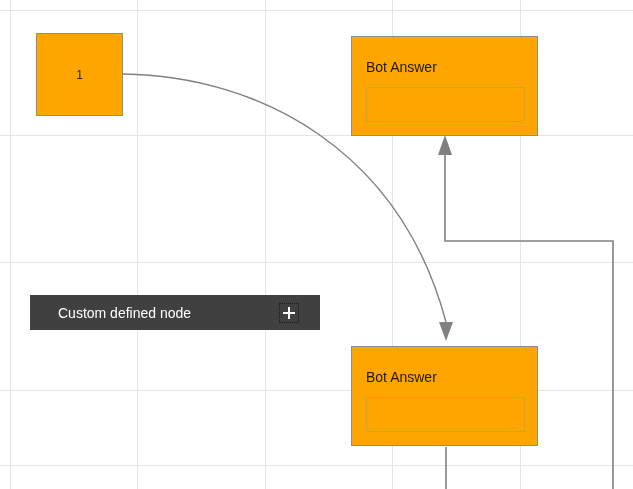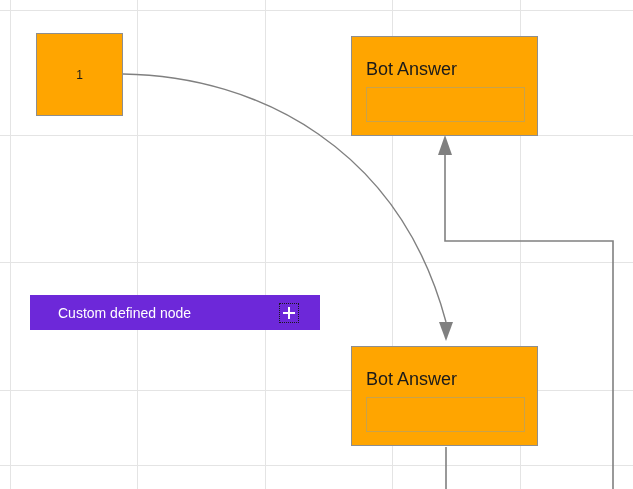--- a/index.html
+++ b/index.html
@@ -61,21 +61,21 @@
     display: flex;
     align-items: center;
     justify-content: center;
     font-size: 12px;
     color: #1a1a1a;
   }
   .node-title {
     position: absolute;
     left: 14px;
     top: 22px;
-    font-size: 18px;
+    font-size: 14px;
     color: #1a1a1a;
     white-space: nowrap;
   }
   .node-slot {
     position: absolute;
     box-sizing: border-box;
     left: 14px;
     right: 12px;
     top: 50px;
     height: 35px;
@@ -83,21 +83,21 @@
     background: transparent;
   }
   
   .palette-bar {
     position: absolute;
     box-sizing: border-box;
     left: 30px;
     top: 295px;
     width: 290px;
     height: 35px;
-    background: #6d28d9;
+    background: #404040;
     display: flex;
     align-items: center;
     padding: 0 0 0 28px;
   }
   .palette-label {
     flex: 1;
     color: #ffffff;
     font-size: 14px;
     white-space: nowrap;
   }

